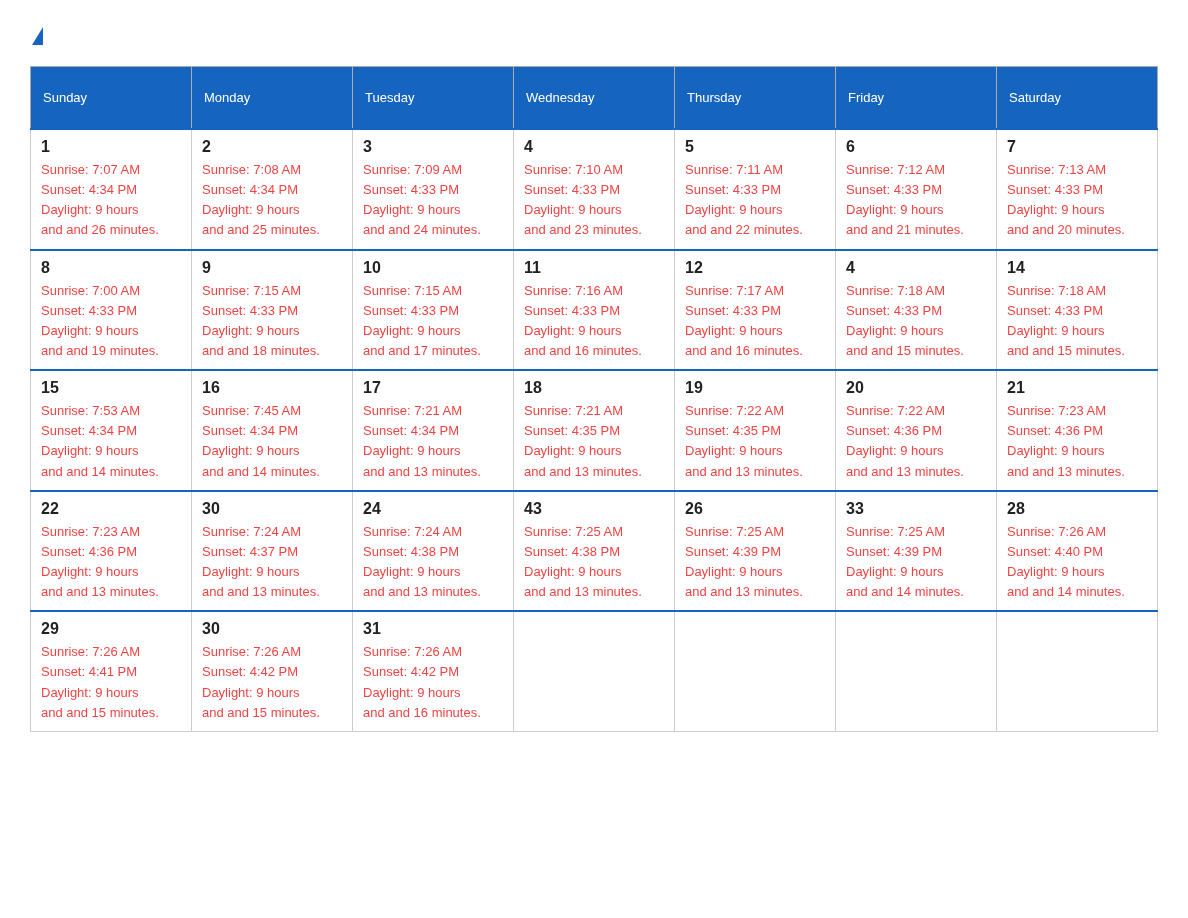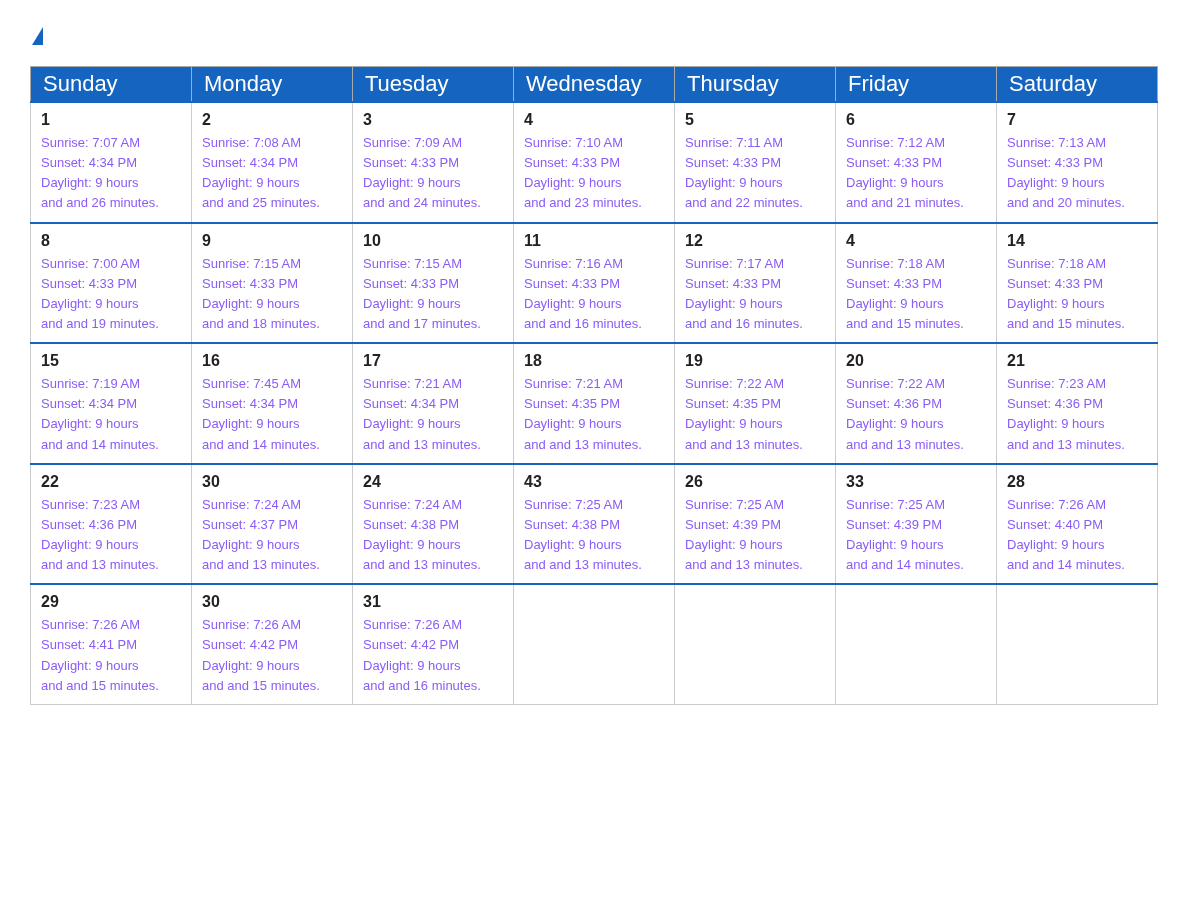--- a/index.html
+++ b/index.html
@@ -61,23 +61,23 @@
       margin-top: 4px;
     }
     .calendar {
       width: 100%;
       border-collapse: collapse;
       border: 1px solid #aaa;
     }
     .calendar th {
       background: #1565c0;
       color: #fff;
-      font-size: 22px;
+      font-size: 13px;
       font-weight: normal;
-      padding: 4px 12px;
+      padding: 23px 12px;
       text-align: left;
       border: 1px solid #aaa;
     }
     .calendar td {
       vertical-align: top;
       padding: 8px 10px;
       border: 1px solid #ccc;
       width: 14.28%;
       min-height: 110px;
       font-size: 13.5px;
@@ -92,21 +92,21 @@
     }
     .day-num {
       font-size: 16px;
       font-weight: bold;
       margin-bottom: 4px;
       display: block;
     }
     .day-info {
       font-size: 13px;
       line-height: 1.55;
-      color: #8b5cf6;
+      color: #ef4444;
     }
     .empty-cell {
       background: #fff;
     }
   </style>
 </head>
 <body>
 
 <div class="header">
   <div class="logo">
@@ -249,21 +249,21 @@
           <span>Sunrise: </span><span>7:18 AM</span><br>
           <span>Sunset: </span><span>4:33 PM</span><br>
           <span>Daylight: </span><span>9 hours<br>and  and 15 minutes.</span>
         </div>
       </td>
       </tr>
       <tr>
         <td>
         <span class="day-num">15</span>
         <div class="day-info">
-          <span>Sunrise: </span><span>7:19 AM</span><br>
+          <span>Sunrise: </span><span>7:53 AM</span><br>
           <span>Sunset: </span><span>4:34 PM</span><br>
           <span>Daylight: </span><span>9 hours<br>and  and 14 minutes.</span>
         </div>
       </td>
         <td>
         <span class="day-num">16</span>
         <div class="day-info">
           <span>Sunrise: </span><span>7:45 AM</span><br>
           <span>Sunset: </span><span>4:34 PM</span><br>
           <span>Daylight: </span><span>9 hours<br>and  and 14 minutes.</span>

